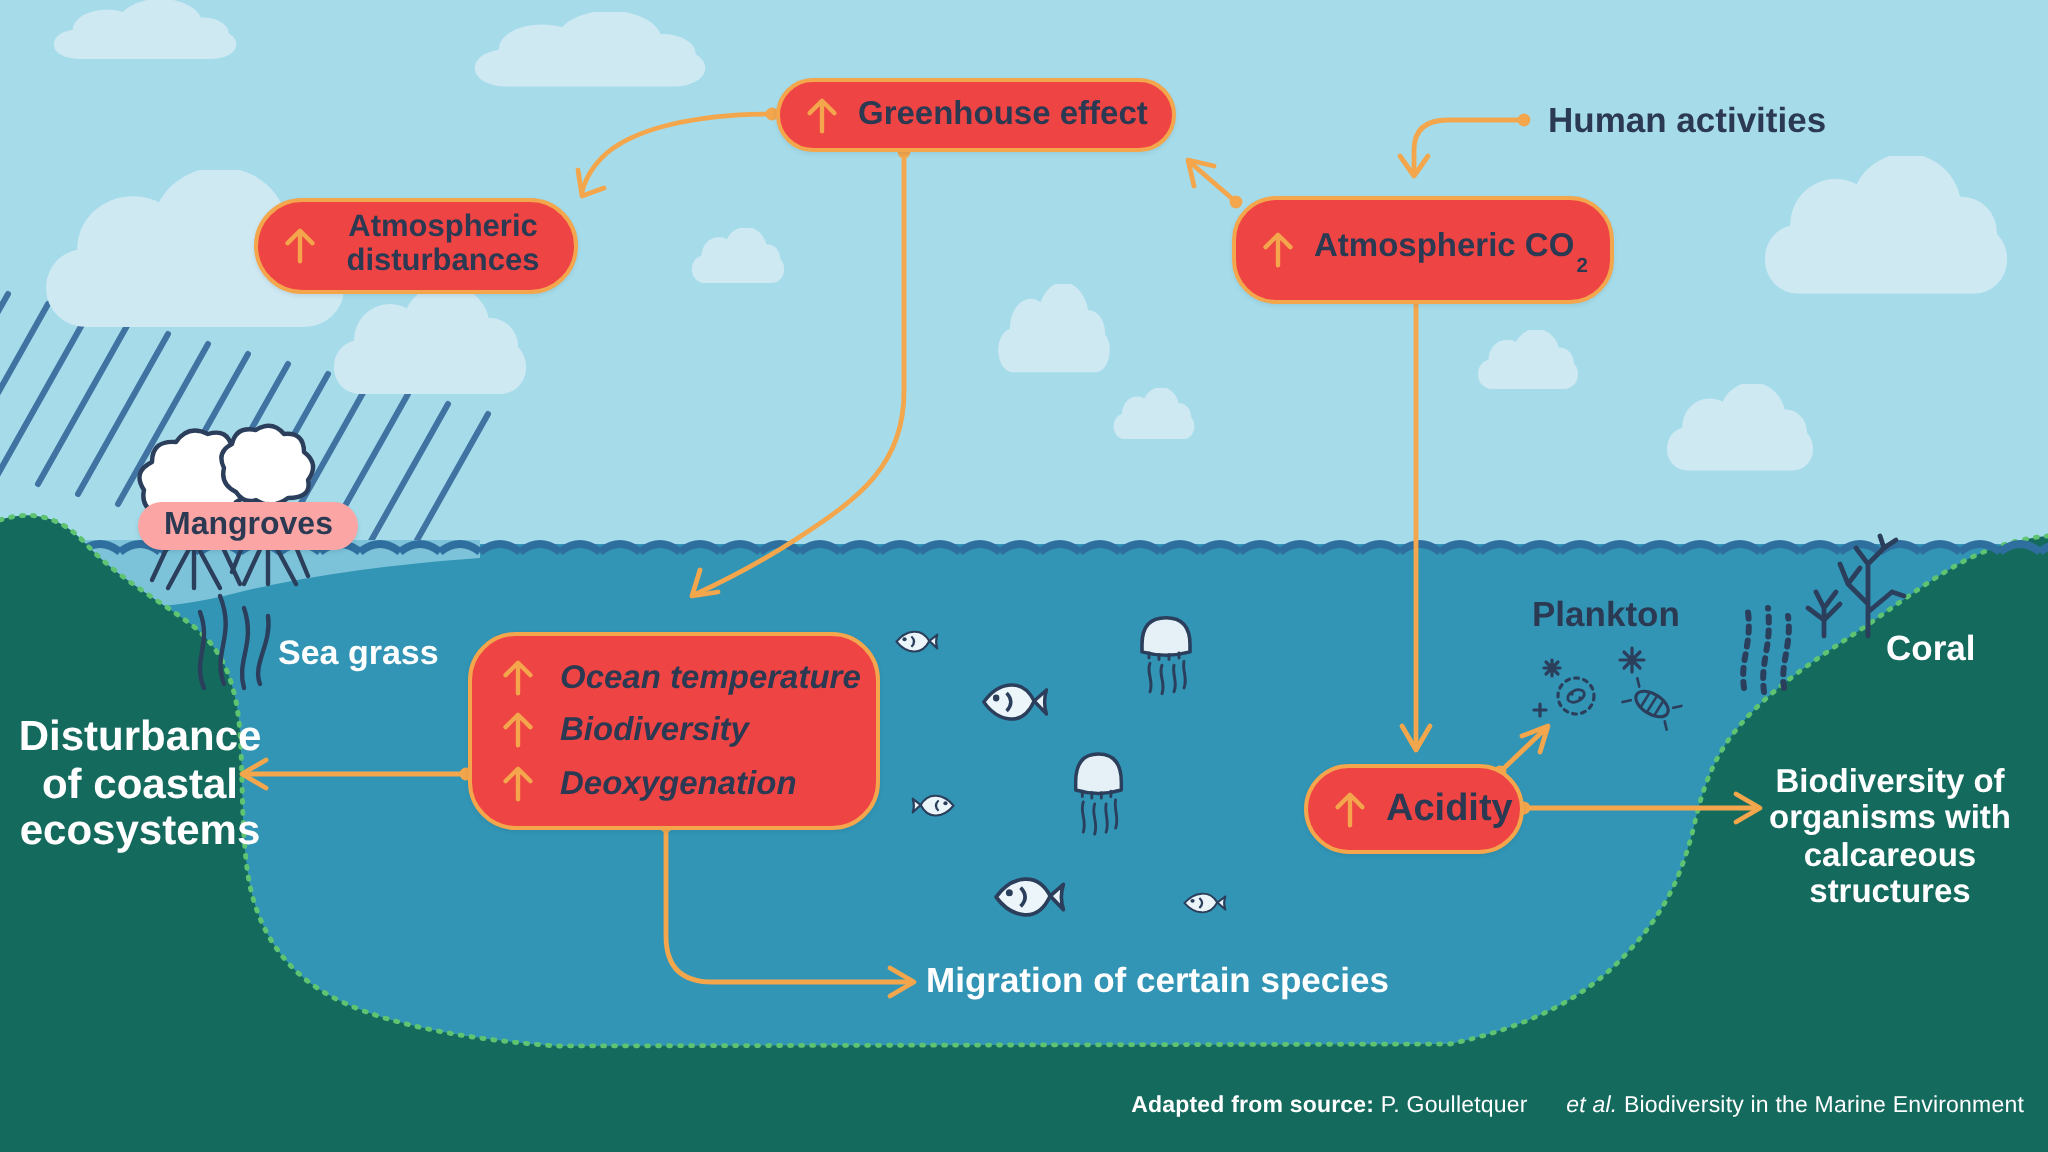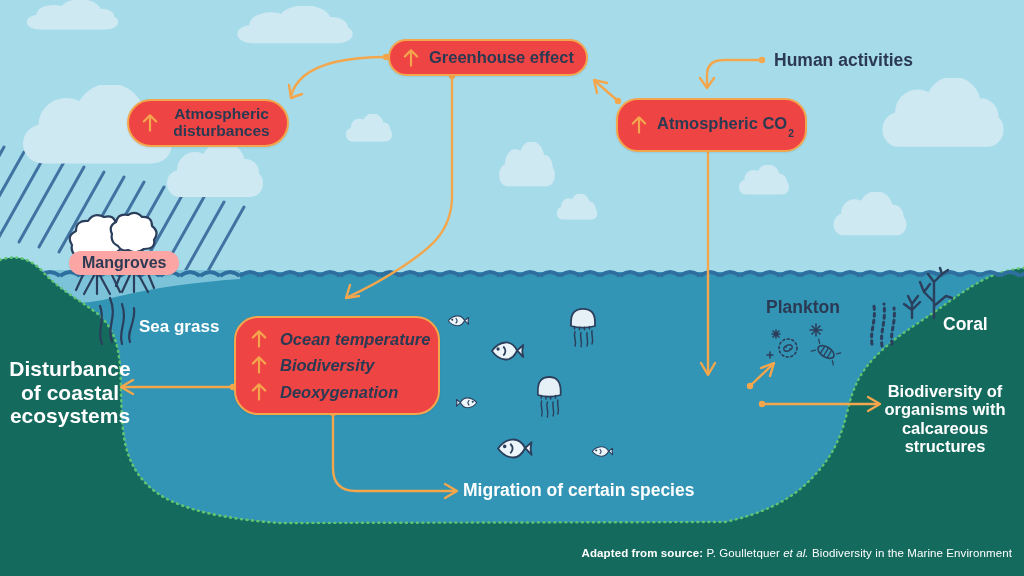--- a/index.html
+++ b/index.html
@@ -22,21 +22,21 @@
   .lbl{position:absolute;font-weight:bold;white-space:nowrap;}
   .lbl.navy{color:#2b3a52;}
   .lbl.white{color:#ffffff;}
   .lbl.center{text-align:center;white-space:normal;line-height:1.12;}
   .pill{position:absolute;background:#fca5a5;border-radius:15px;padding:3px 13px;
         font-weight:bold;color:#2b3a52;box-shadow:0 1px 2px rgba(30,60,80,.12);}
 
   .attr{position:absolute;right:12px;top:547px;color:#ffffff;font-size:11.5px;
         letter-spacing:.1px;}
   .attr b{font-weight:bold;}
-  .attr i{font-style:italic;}
+  .attr i{font-style:italic;margin-left:16px;}
 </style>
 </head>
 <body>
 
 <div class="scene">
 
   <svg class="deco" viewBox="0 0 1024 576">
     <defs>
       <pattern id="wavepat" width="20" height="14" patternUnits="userSpaceOnUse">
         <path d="M0 10 Q10 2 20 10" fill="none" stroke="#2f6f9f" stroke-width="4"></path>
@@ -258,20 +258,26 @@
       <span class="ntxt" style="font-size:16.5px;">Biodiversity</span>
     </div>
     <div class="row">
       <svg class="upicon" viewBox="0 0 18 21">
         <path d="M9 18.5 L9 3 M2.5 9 L9 2.5 L15.5 9" fill="none" stroke="#f3a64c" stroke-width="2.3" stroke-linecap="round" stroke-linejoin="round"></path>
       </svg>
       <span class="ntxt" style="font-size:16.5px;">Deoxygenation</span>
     </div>
   </div>
 
+  <div class="node" style="left:652px;top:382px;width:110px;height:45px;border-radius:23px;">
+    <svg class="upicon" viewBox="0 0 18 21">
+      <path d="M9 18.5 L9 3 M2.5 9 L9 2.5 L15.5 9" fill="none" stroke="#f3a64c" stroke-width="2.3" stroke-linecap="round" stroke-linejoin="round"></path>
+    </svg>
+    <span class="ntxt" style="font-size:19px;">Acidity</span>
+  </div>
 
   <div class="lbl navy" style="left:774px;top:50px;font-size:17.5px;">Human activities</div>
   <div class="pill" style="left:69px;top:251px;font-size:16px;">Mangroves</div>
   <div class="lbl white" style="left:139px;top:317px;font-size:17px;">Sea grass</div>
   <div class="lbl navy" style="left:766px;top:297px;font-size:17.5px;">Plankton</div>
   <div class="lbl white" style="left:943px;top:314px;font-size:17.5px;">Coral</div>
   <div class="lbl white" style="left:463px;top:480px;font-size:17.5px;">Migration of certain species</div>
   <div class="lbl white center" style="left:2px;top:357px;width:136px;font-size:21px;">Disturbance of coastal ecosystems</div>
   <div class="lbl white center" style="left:872px;top:382px;width:146px;font-size:16.5px;">Biodiversity of organisms with calcareous structures</div>
 

